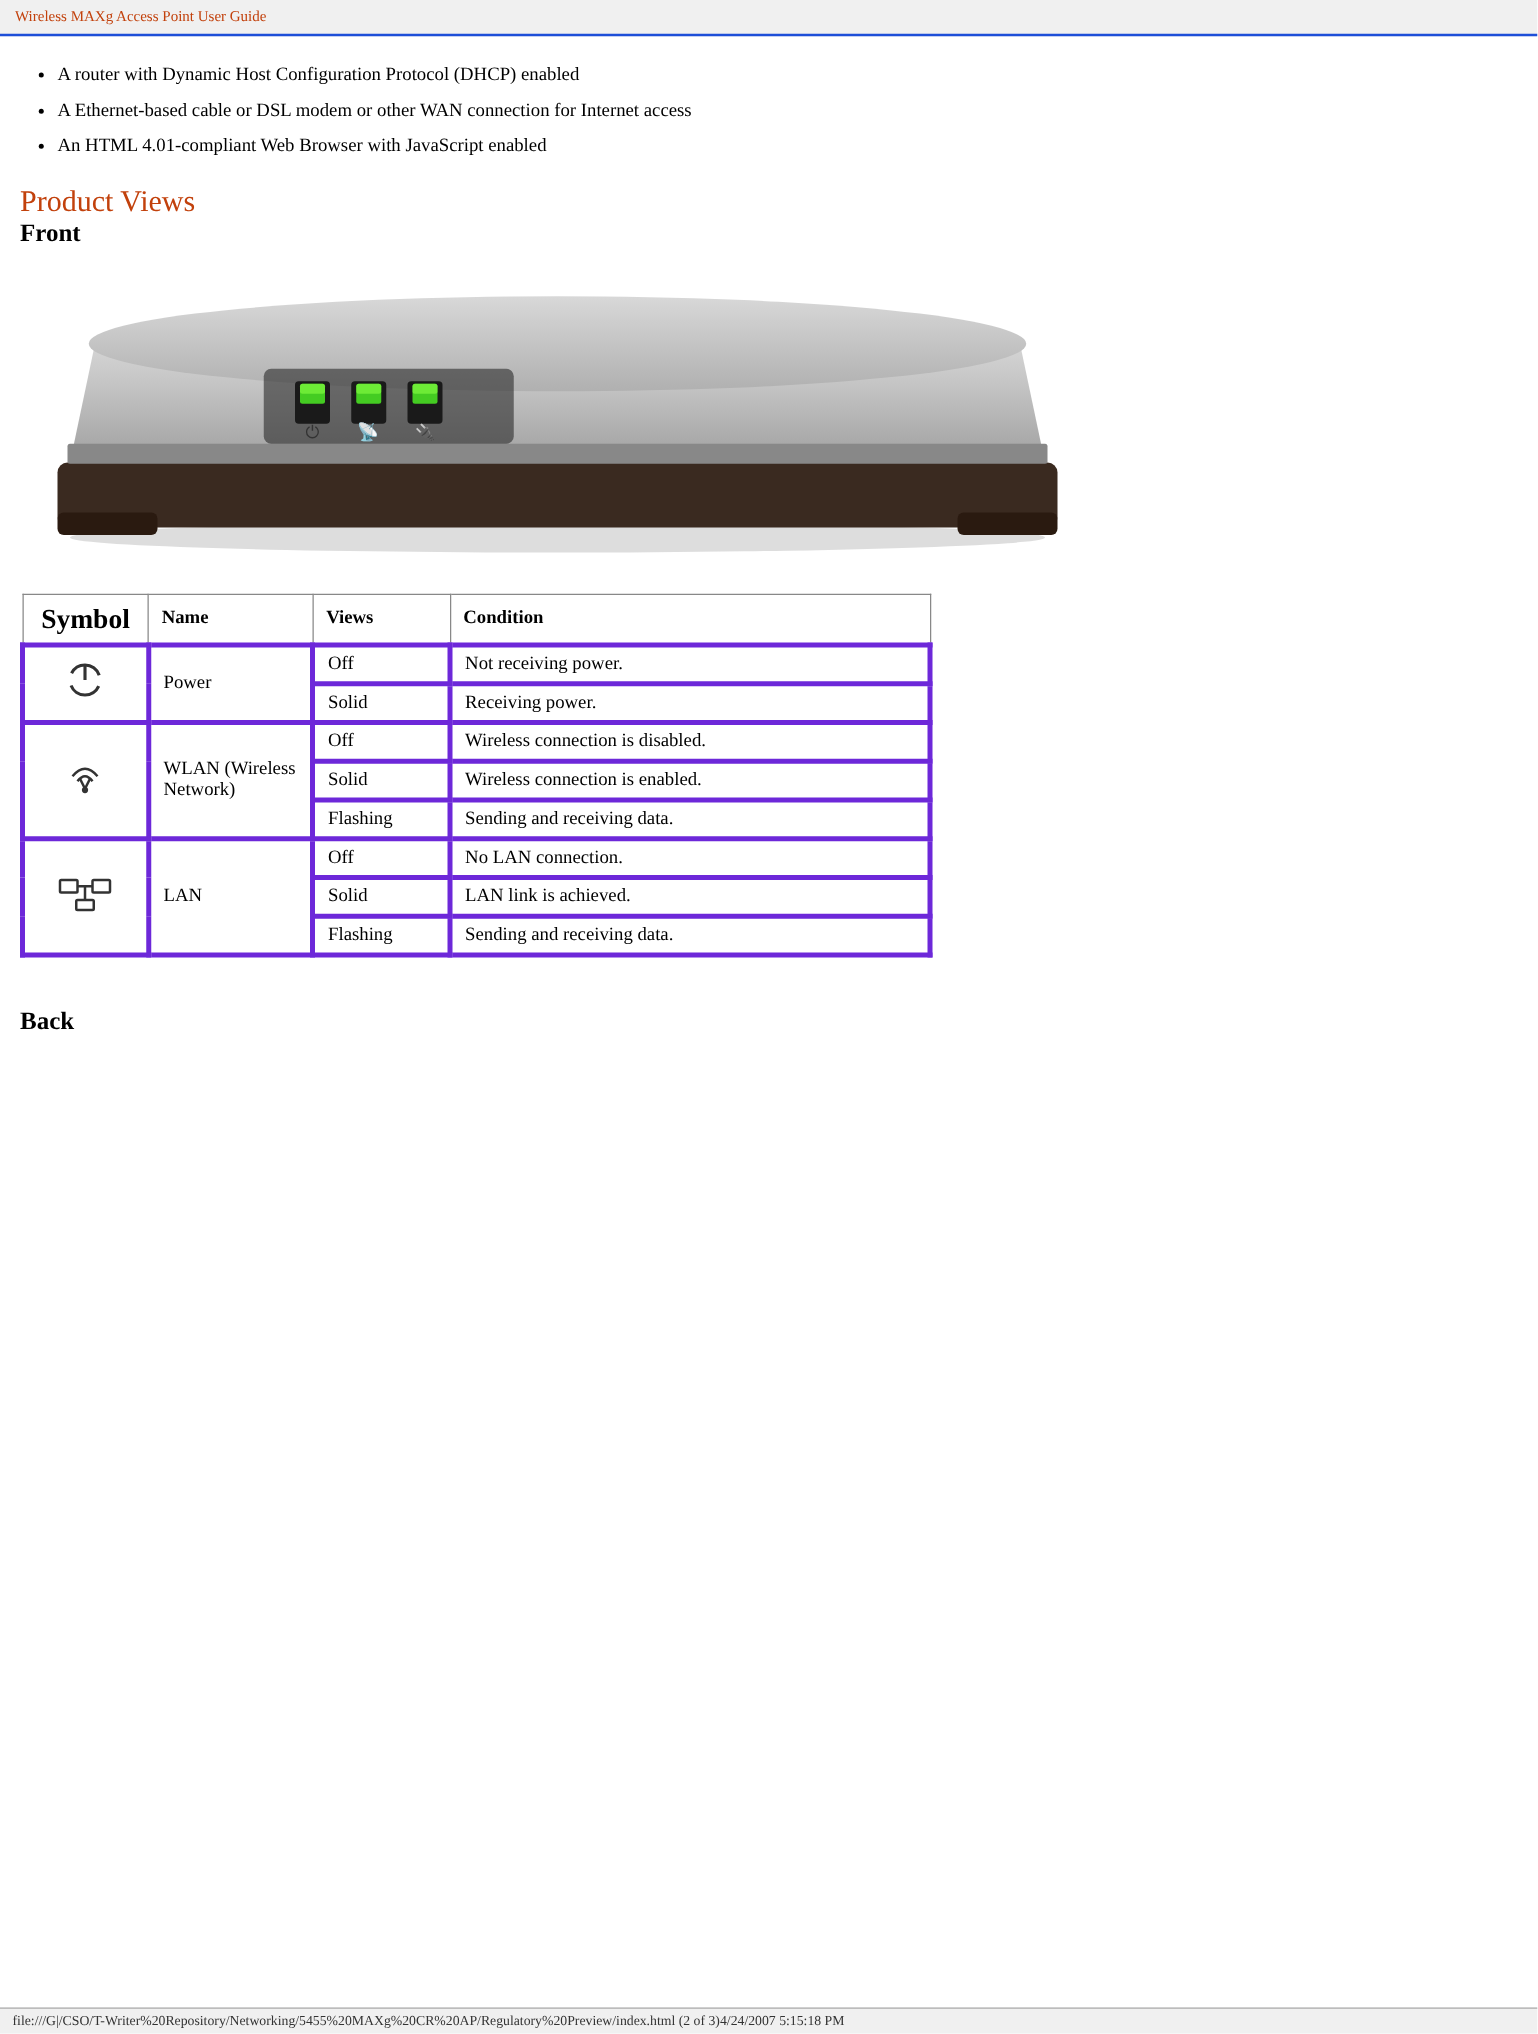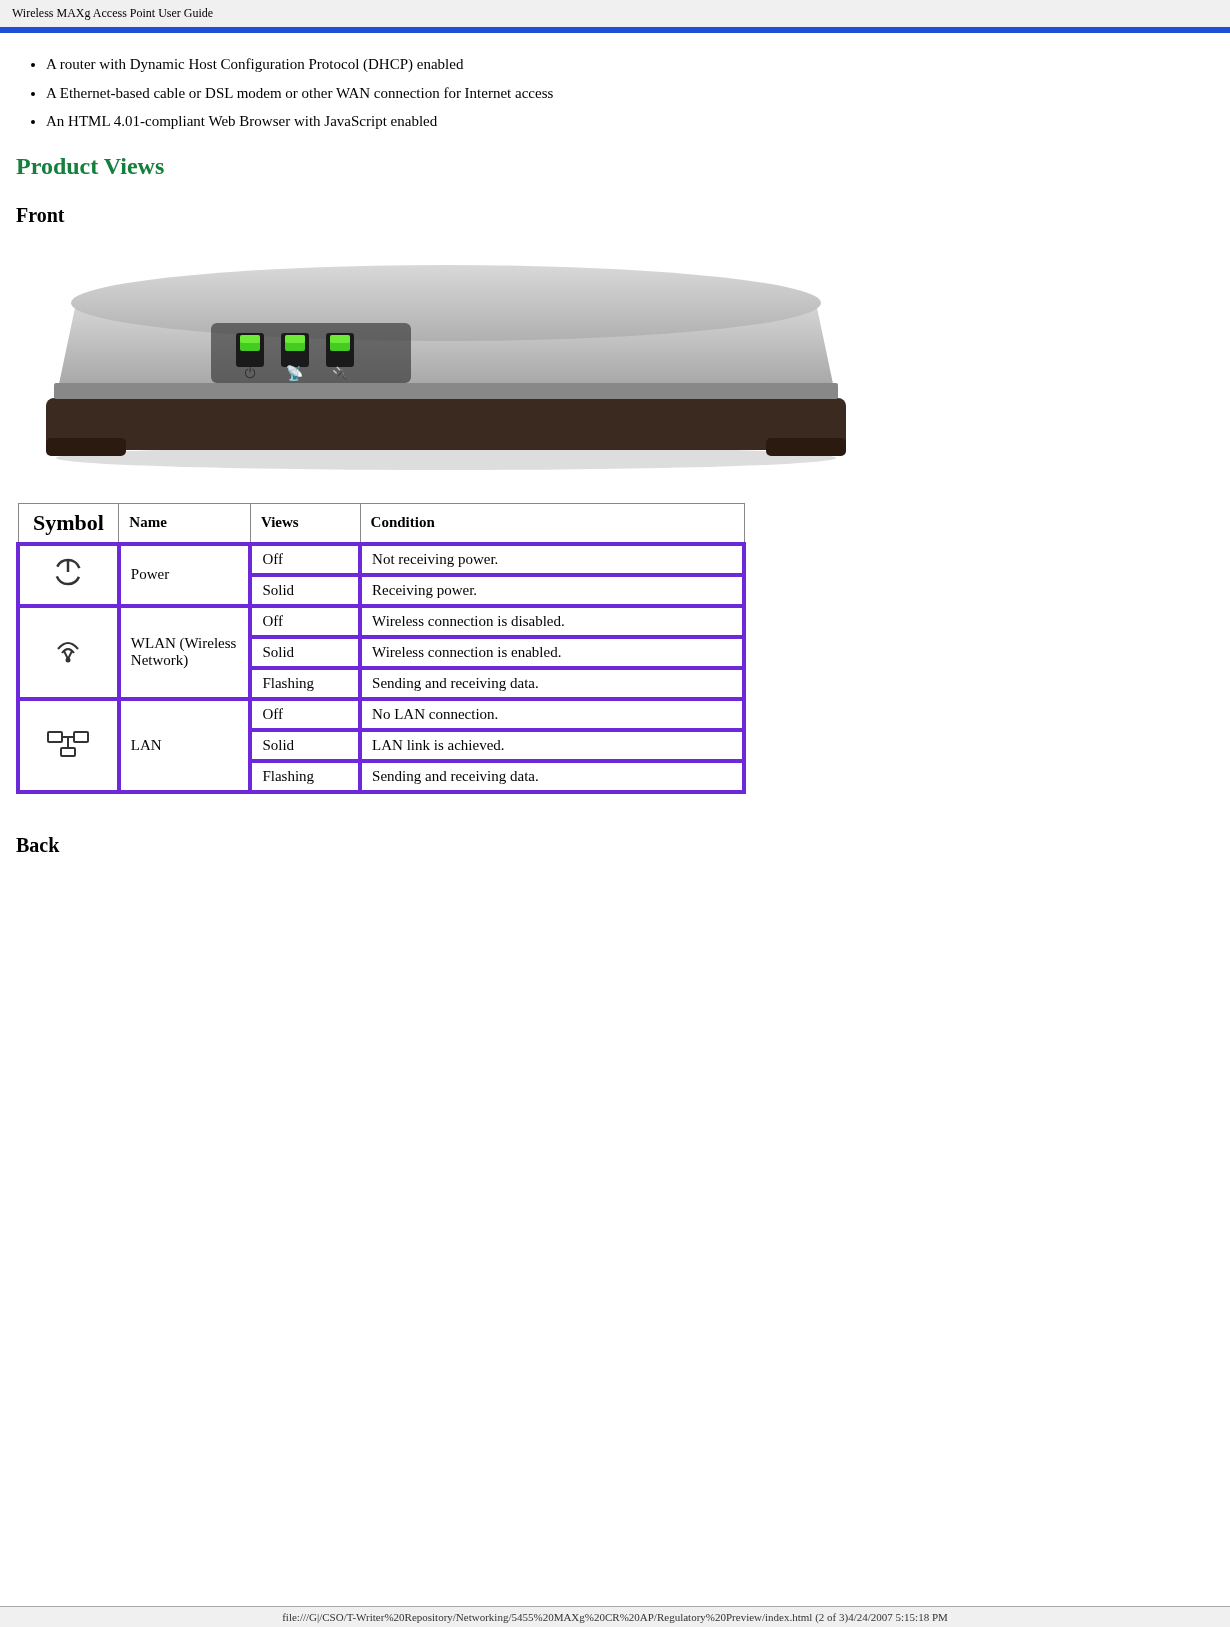--- a/index.html
+++ b/index.html
@@ -8,47 +8,46 @@
       font-size: 15px;
       background: #fff;
       color: #000;
       width: 1230px;
       min-height: 1627px;
       position: relative;
     }
 
     .page-title-bar {
       font-size: 12px;
-      color: #000000;
+      color: #c2410c;
       padding: 6px 12px;
-      border-bottom: 6px solid #1d4ed8;
+      border-bottom: 2px solid #1d4ed8;
       background: #f0f0f0;
     }
 
     .main-content {
       padding: 20px 40px 40px 16px;
     }
 
     .bullet-list {
       list-style: disc;
       margin-left: 30px;
       margin-bottom: 20px;
     }
     .bullet-list li {
       margin-bottom: 6px;
       font-size: 15px;
       line-height: 1.5;
     }
 
     .section-heading {
       font-size: 24px;
-      font-weight: bold;
-      color: #15803d;
+      font-weight: normal;
+      color: #c2410c;
       margin-top: 20px;
-      margin-bottom: 24px;
     }
 
     .sub-heading {
       font-size: 20px;
       font-weight: bold;
       color: #000;
       margin-bottom: 16px;
     }
 
     
@@ -97,21 +96,20 @@
     .bottom-bar {
       position: absolute;
       bottom: 0;
       left: 0;
       right: 0;
       font-size: 11px;
       color: #333;
       border-top: 1px solid #aaa;
       padding: 4px 10px;
       background: #f0f0f0;
-      text-align: center;
     }
   </style>
 </head>
 <body>
 
 <div class="page-title-bar">
   <span>Wireless MAXg Access Point User Guide</span>
 </div>
 
 <div class="main-content">

